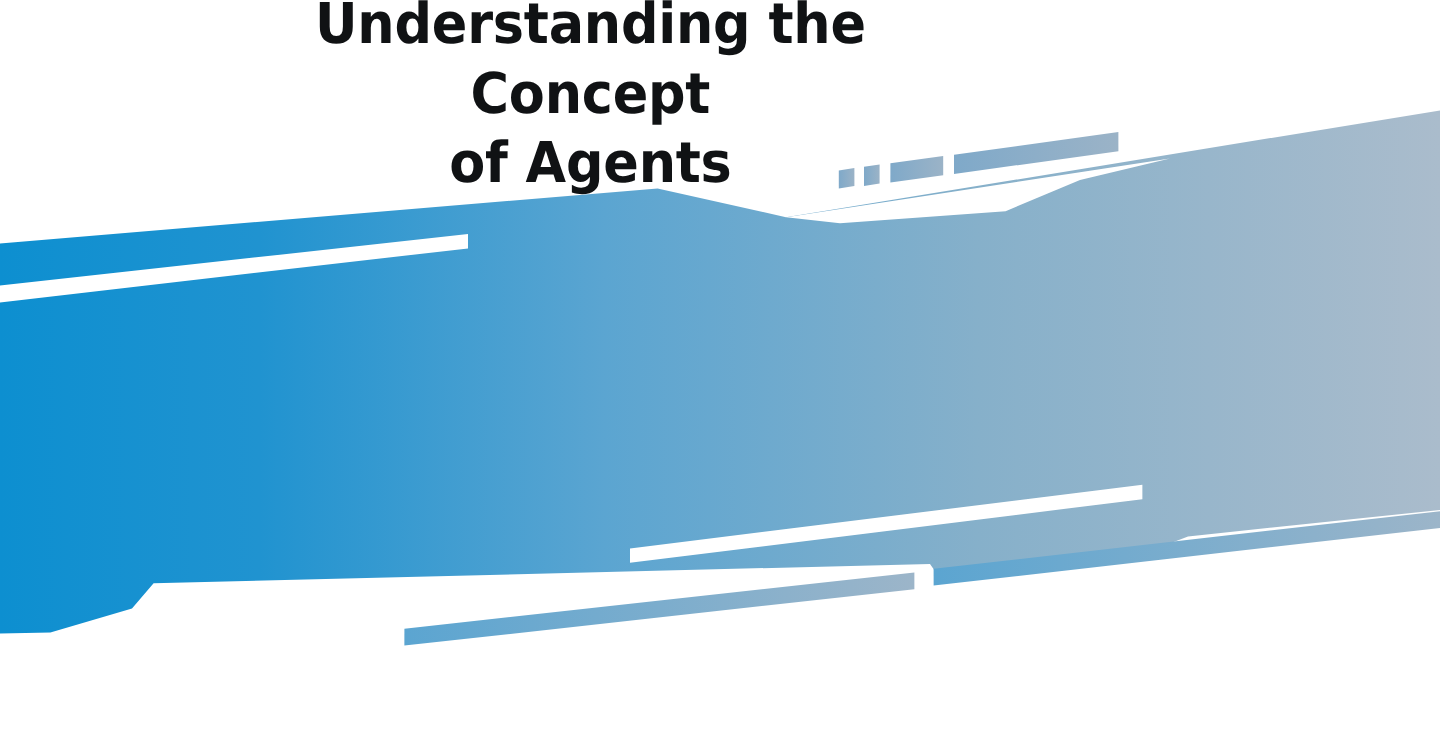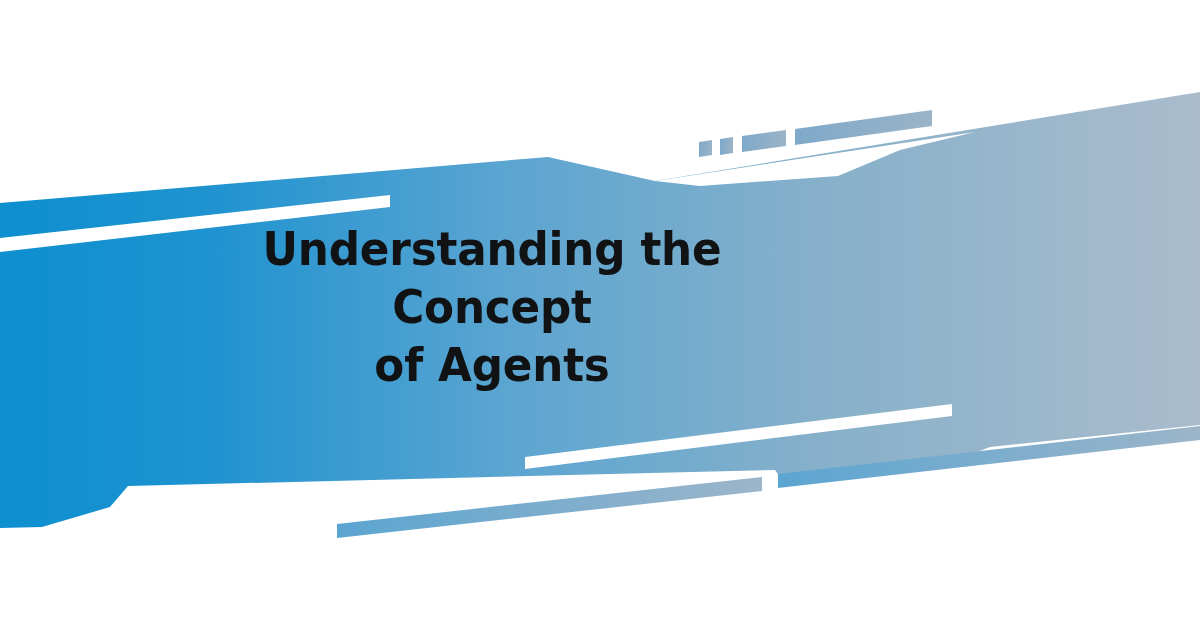--- a/index.html
+++ b/index.html
@@ -26,21 +26,20 @@
     height: 630px;
     display: block;
   }
   #title-layer {
     position: absolute;
     left: 0;
     top: 0;
     width: 984px;
     height: 630px;
     display: flex;
-    align-items: center;
     justify-content: center;
     pointer-events: none;
   }
   #banner-title {
     width: 660px;
     margin: 0;
     padding: 0;
     text-align: center;
     font-family: "DejaVu Sans", sans-serif;
     font-weight: bold;

